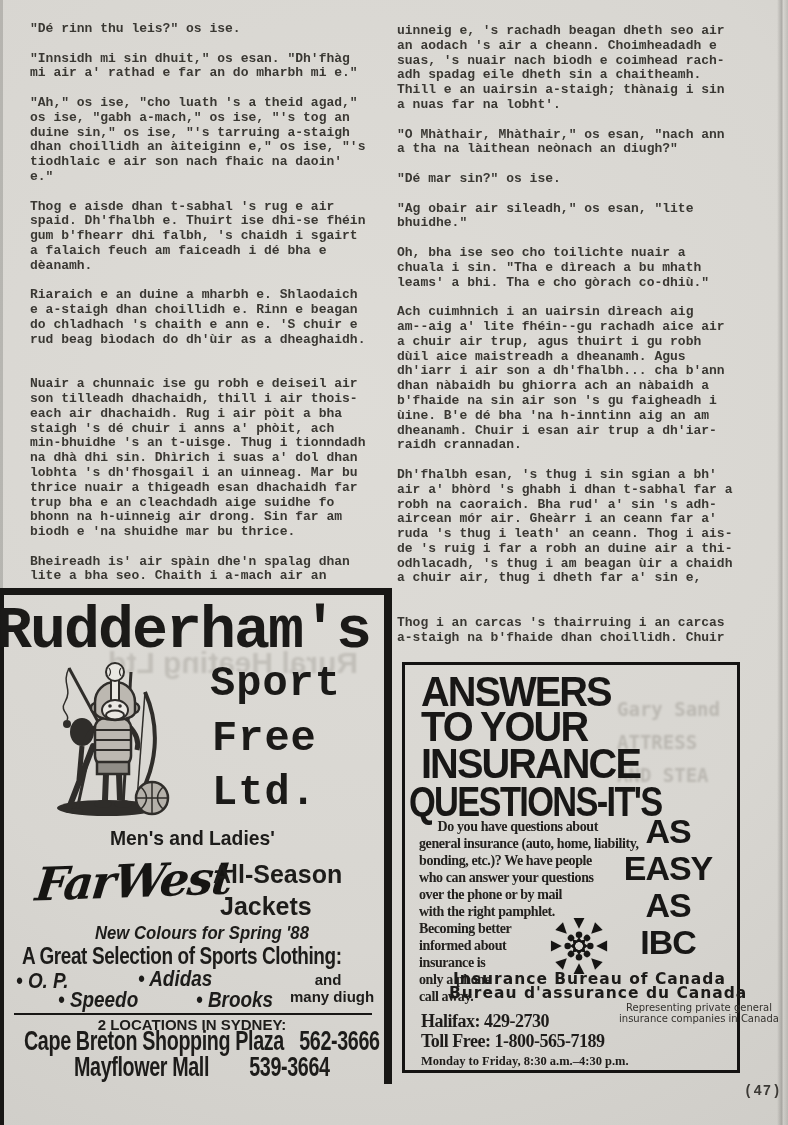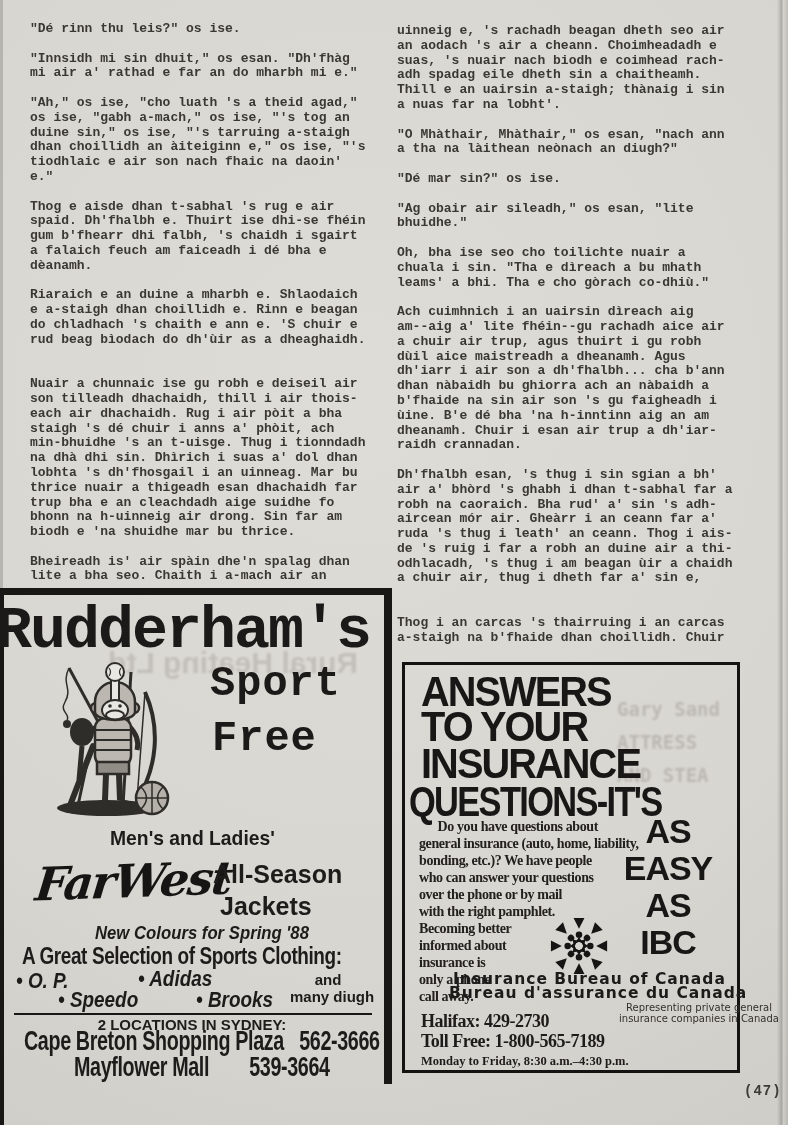--- a/index.html
+++ b/index.html
@@ -190,20 +190,21 @@
           <circle cx="71" cy="48" r="1.8" fill="#2f2d2a" stroke="none"></circle>
           <ellipse cx="66" cy="57" rx="9" ry="4.5" stroke-width="2"></ellipse>
           <circle cx="103" cy="140" r="16" fill="#b5b1aa"></circle>
           <path d="M87 140 h32 M103 124 v32 M92 129 q11 11 0 22 M114 129 q-11 11 0 22" stroke-width="1.5"></path>
         </g>
       </svg>
     </span>
 
     <div class="slab" style="position:absolute;left:210px;top:72px;font-size:42px;letter-spacing:1px;">Sport</div>
     <div class="slab" style="position:absolute;left:212px;top:127px;font-size:42px;letter-spacing:1px;">Free</div>
+    <div class="slab" style="position:absolute;left:212px;top:181px;font-size:42px;letter-spacing:1px;">Ltd.</div>
 
     <div class="helv abs" style="left:110px;top:238px;font-size:21px;transform:scaleX(.92);">Men's and Ladies'</div>
 
     <div class="script abs" style="left:36px;top:266px;font-size:46px;">FarWest</div>
 
     <div class="helv abs" style="left:213px;top:272px;font-size:25px;">All-Season</div>
     <div class="helv abs" style="left:220px;top:304px;font-size:25px;">Jackets</div>
 
     <div class="helv hitl abs" style="left:95px;top:334px;font-size:19px;transform:scaleX(.88);">New Colours for Spring '88</div>
 

